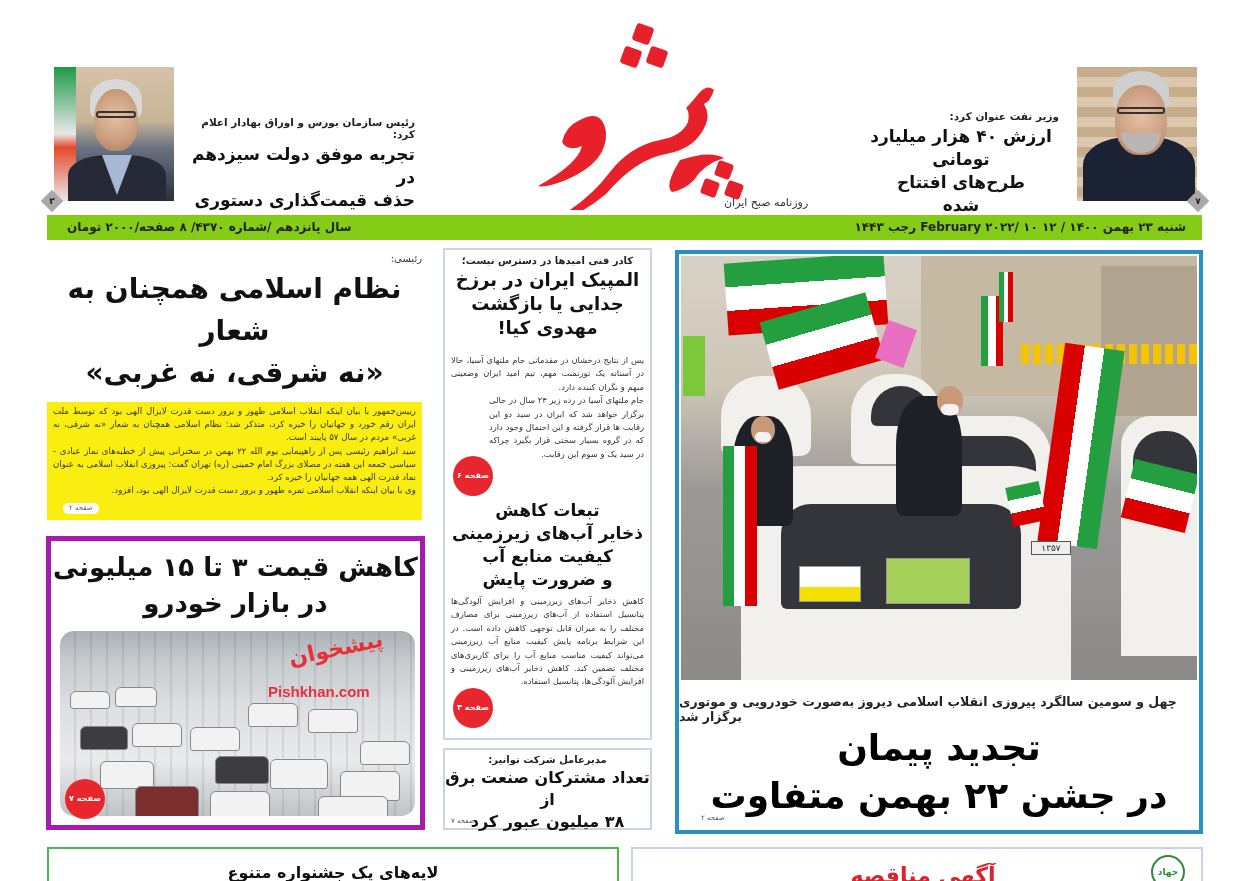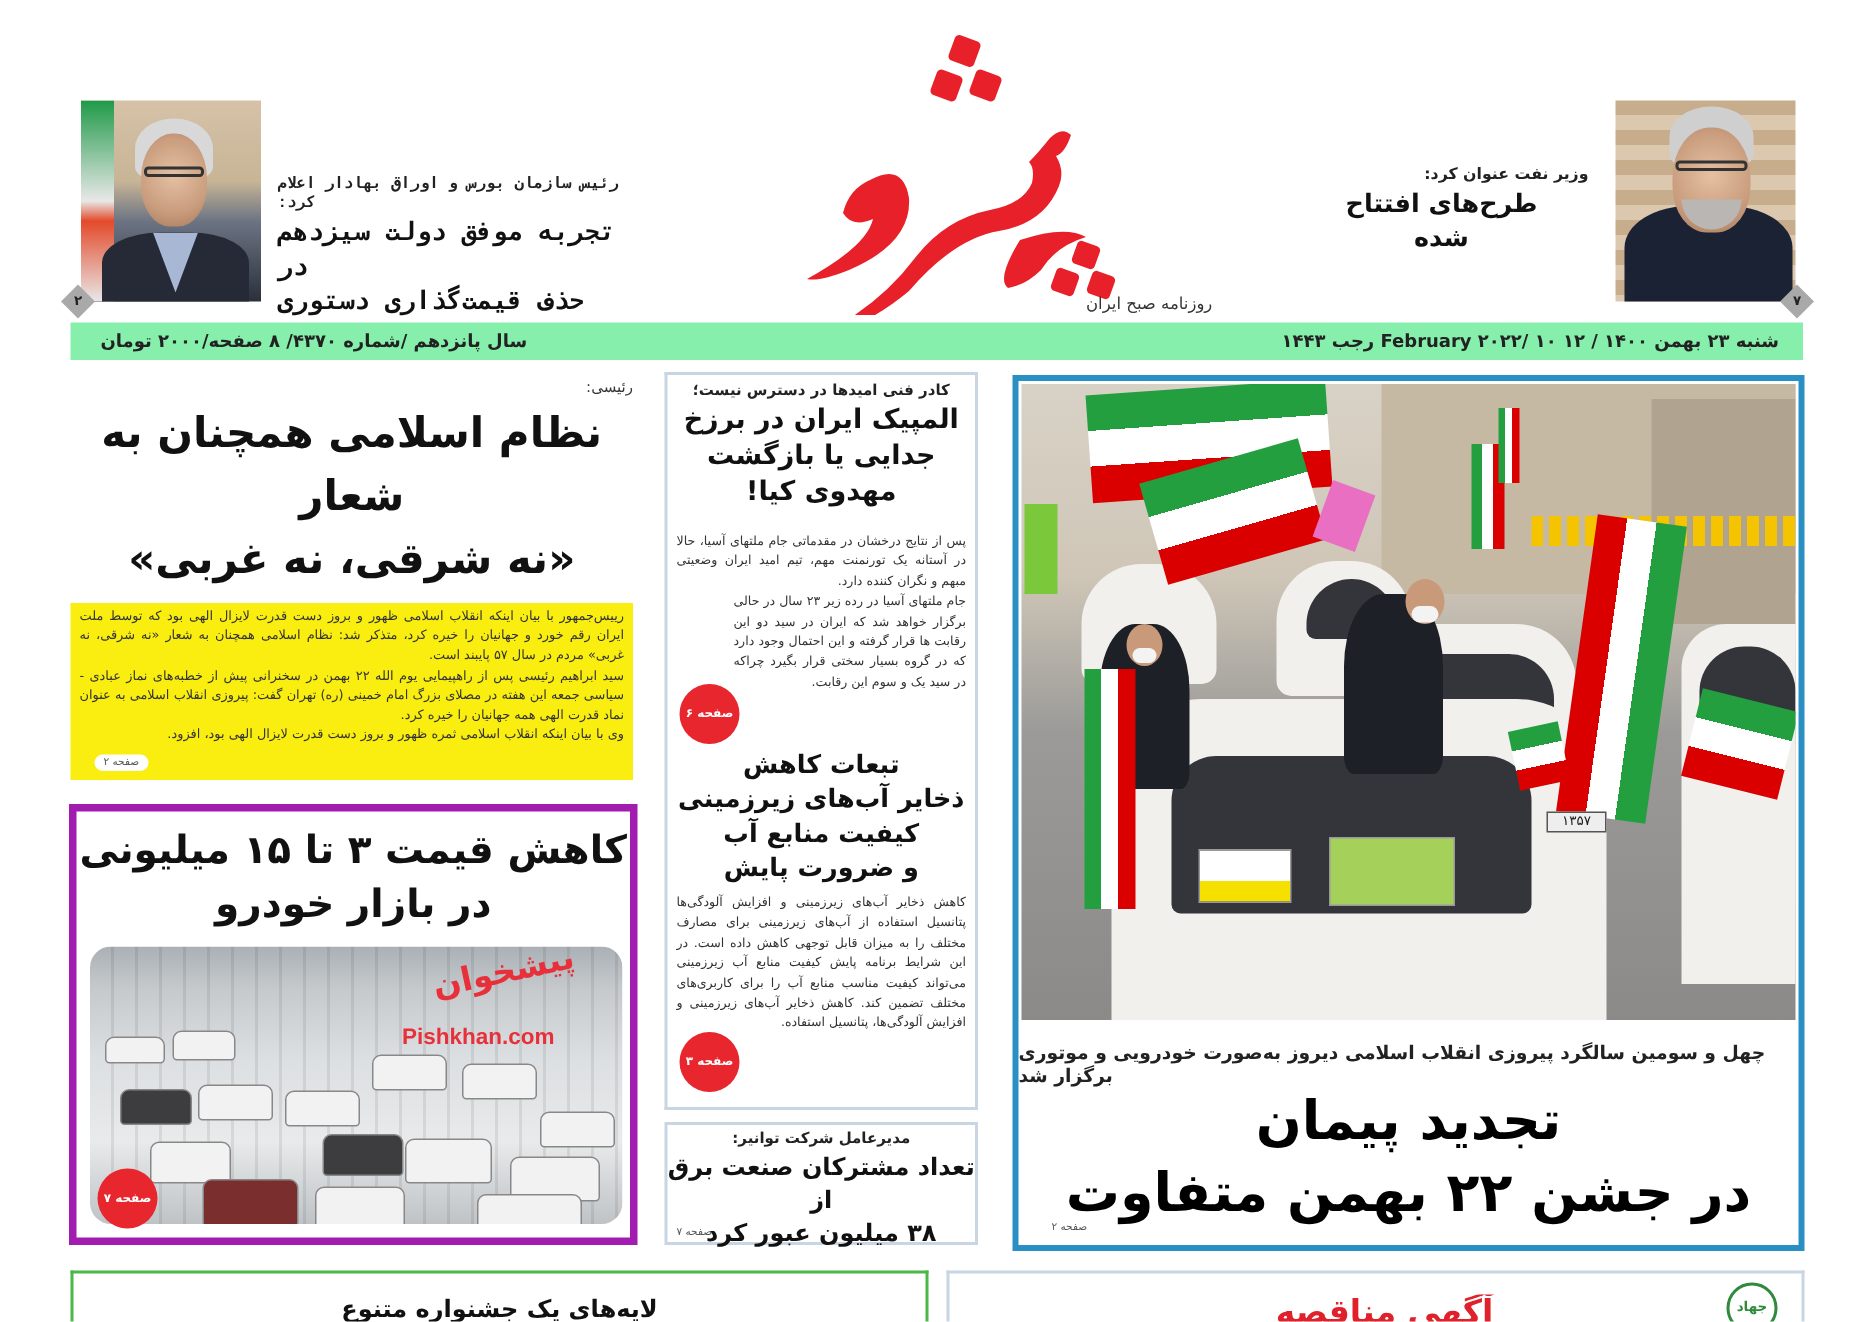--- a/index.html
+++ b/index.html
@@ -51,21 +51,21 @@
   .logo {
     position: absolute; left: 530px; top: 10px; width: 280px; height: 200px;
   }
   .logo .tagline {
     position: absolute; left: 194px; top: 186px;
     font-size: 11px; color: #333; direction: rtl; white-space: nowrap;
   }
 
   .dateband {
     position: absolute; left: 47px; top: 215px; width: 1155px; height: 25px;
-    background: #86efac;
+    background: #84cc16;
     font-size: 12px; font-weight: bold; color: #222;
   }
   .dateband .left { position: absolute; left: 20px; top: 5px; direction: rtl; }
   .dateband .right { position: absolute; right: 16px; top: 5px; direction: rtl; }
 
   
   .lead-kicker { position: absolute; left: 47px; top: 253px; width: 375px; text-align: right; font-size: 10px; color: #333; direction: rtl; }
   .lead-title {
     position: absolute; left: 47px; top: 268px; width: 375px;
     font-size: 28px; font-weight: bold; line-height: 42px; text-align: center; direction: rtl;
@@ -189,21 +189,21 @@
   <div style="position:absolute;left:0;top:0;width:22px;height:134px;background:linear-gradient(180deg,#1f9a48,#e8e8e8 50%,#e34a2a 60%,#e8e8e8);"></div>
   <div class="suit" style="left:14px;top:88px;width:98px;height:50px;"></div>
   <div class="shirt" style="left:48px;top:88px;width:30px;height:40px;"></div>
   <div class="hair" style="left:36px;top:12px;width:52px;height:40px;"></div>
   <div class="face" style="left:40px;top:22px;width:44px;height:62px;"></div>
   <div class="glasses" style="left:42px;top:44px;width:40px;"></div>
 </div>
 <div class="page-diamond" style="left:44px;top:193px;">
   <span>۲</span>
 </div>
-<div class="abs" style="left:185px;top:116px;width:230px;text-align:left;font-family:Liberation Mono, monospace;">
+<div class="abs" style="left:185px;top:116px;width:230px;text-align:right;">
   <div class="kicker">رئیس سازمان بورس و اوراق بهادار اعلام کرد:</div>
   <div class="teaser-title" style="margin-top:3px;">
     <div>تجربه موفق دولت سیزدهم در</div>
     <div>حذف قیمت‌گذاری دستوری</div>
     <div>در بازار سیمان</div>
   </div>
 </div>
 
 <div class="logo">
   <svg width="280" height="200" viewBox="0 0 280 200">
@@ -220,20 +220,21 @@
     <rect x="172" y="170" width="16" height="16" rx="3" fill="#e8202a" transform="rotate(20 180 178)"></rect>
     <rect x="196" y="172" width="16" height="16" rx="3" fill="#e8202a" transform="rotate(20 204 180)"></rect>
     <path d="M150 150 q30 -10 44 -2 q-20 6 -30 22 q-10 10 -22 12 q-8 -6 8 -32z" fill="#e8202a"></path>
   </svg>
   <div class="tagline">روزنامه صبح ایران</div>
 </div>
 
 <div class="abs" style="left:855px;top:110px;width:212px;text-align:center;">
   <div class="kicker" style="text-align:right;padding-right:8px;">وزیر نفت عنوان کرد:</div>
   <div class="teaser-title" style="margin-top:3px;">
+    <div>ارزش ۴۰ هزار میلیارد تومانی</div>
     <div>طرح‌های افتتاح</div>
     <div>شده</div>
   </div>
 </div>
 <div class="photo" style="left:1077px;top:67px;width:120px;height:134px;background:repeating-linear-gradient(180deg,#c8ad8c 0 10px,#dcc8ae 10px 20px);">
   <div class="suit" style="left:6px;top:70px;width:112px;height:70px;background:#1b2233;"></div>
   <div class="hair" style="left:36px;top:4px;width:56px;height:40px;background:#cfcfcf;"></div>
   <div class="face" style="left:38px;top:18px;width:52px;height:70px;"></div>
   <div class="glasses" style="left:40px;top:40px;width:48px;"></div>
   <div style="position:absolute;left:44px;top:66px;width:40px;height:20px;border-radius:0 0 20px 20px;background:#b9b6b3;"></div>

